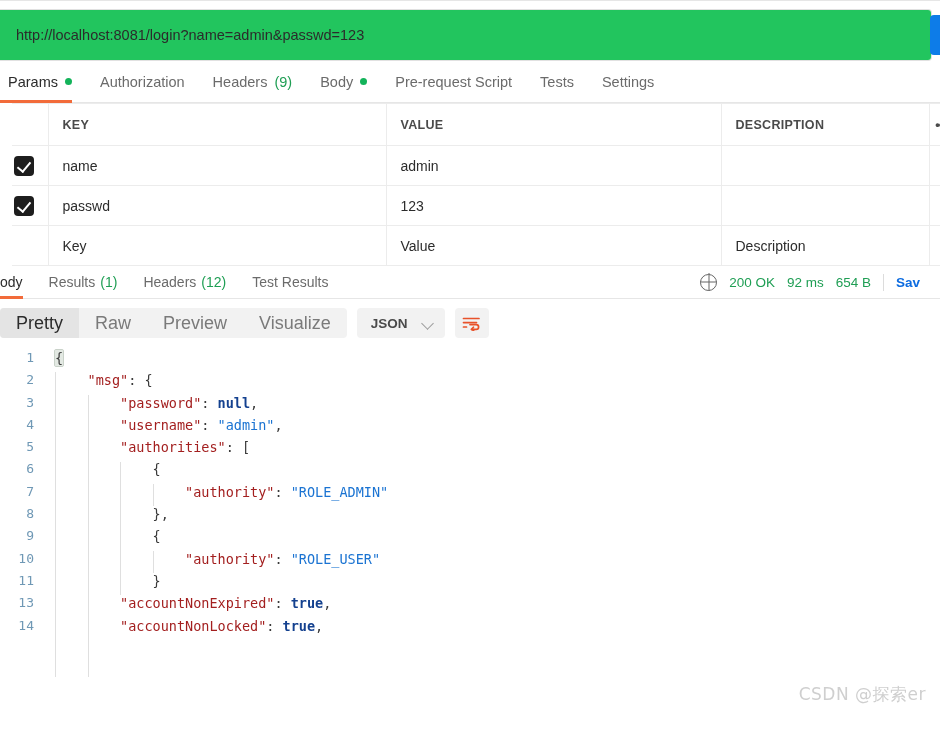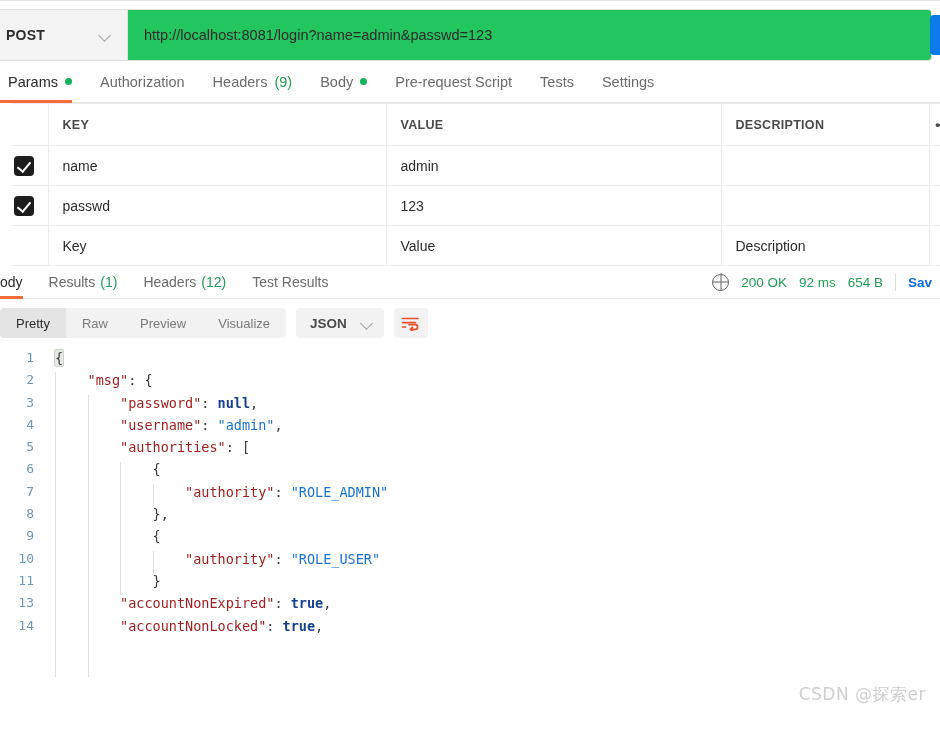--- a/index.html
+++ b/index.html
@@ -162,21 +162,21 @@
     font-size: 14px; color: #6b6b6b; cursor: pointer; white-space: nowrap;
   }
   .restab:first-child { padding-left: 0; }
   .restab.active { color: #2c2c2c; }
   .restab.active::after {
     content: ""; position: absolute; left: 0; right: 13px; bottom: 0;
     height: 2.5px; background: #f26b3a;
   }
   .res-meta {
     margin-left: auto; display: flex; align-items: center; gap: 12px;
-    padding-right: 8px;
+    padding-right: 20px;
     font-size: 13.5px;
   }
   .globe {
     width: 17px; height: 17px; border-radius: 50%;
     border: 1.3px solid #666; position: relative; flex: none;
   }
   .globe::before {
     content: ""; position: absolute; left: 50%; top: -1.3px; bottom: -1.3px;
     width: 0; border-left: 1.3px solid #666; transform: translateX(-50%);
   }
@@ -195,21 +195,21 @@
     height: 48px; display: flex; align-items: center; gap: 10px;
     padding: 0 0 0 0;
   }
   .fmt-group {
     display: flex; align-items: center;
     background: #f2f2f2; border-radius: 4px; height: 30px;
     overflow: hidden;
   }
   .fmt-item {
     height: 18px; display: flex; align-items: center;
-    padding: 16px 16px; font-size: 13px; color: #7a7a7a; cursor: pointer;
+    padding: 16px 16px; font-size: 18px; color: #7a7a7a; cursor: pointer;
   }
   .fmt-item.active { background: #e4e4e4; color: #2c2c2c; }
   .fmt-select {
     display: flex; align-items: center; gap: 14px;
     background: #f2f2f2; border-radius: 4px; height: 30px;
     padding: 0 11px 0 14px; cursor: pointer;
   }
   .fmt-select .lbl { font-size: 13.5px; color: #4a4a4a; font-weight: bold; }
   .wrap-btn {
     width: 34px; height: 30px; background: #f2f2f2; border-radius: 4px;
@@ -251,24 +251,20 @@
   }
 </style>
 </head>
 <body>
 
 <div class="top-rule"></div>
 <div class="top-pad"></div>
 
 <div class="url-row">
   <div class="url-shell">
-    <div class="method-box">
-      <span class="method-label">POST</span>
-      <span class="chev"></span>
-    </div>
     <div class="url-input">http://localhost:8081/login?name=admin&amp;passwd=123</div>
   </div>
   <div class="send-btn"></div>
 </div>
 
 <div class="req-tabs">
   <div class="rtab active">
     <span>Params</span>
     <span class="dot-green"></span>
   </div>

